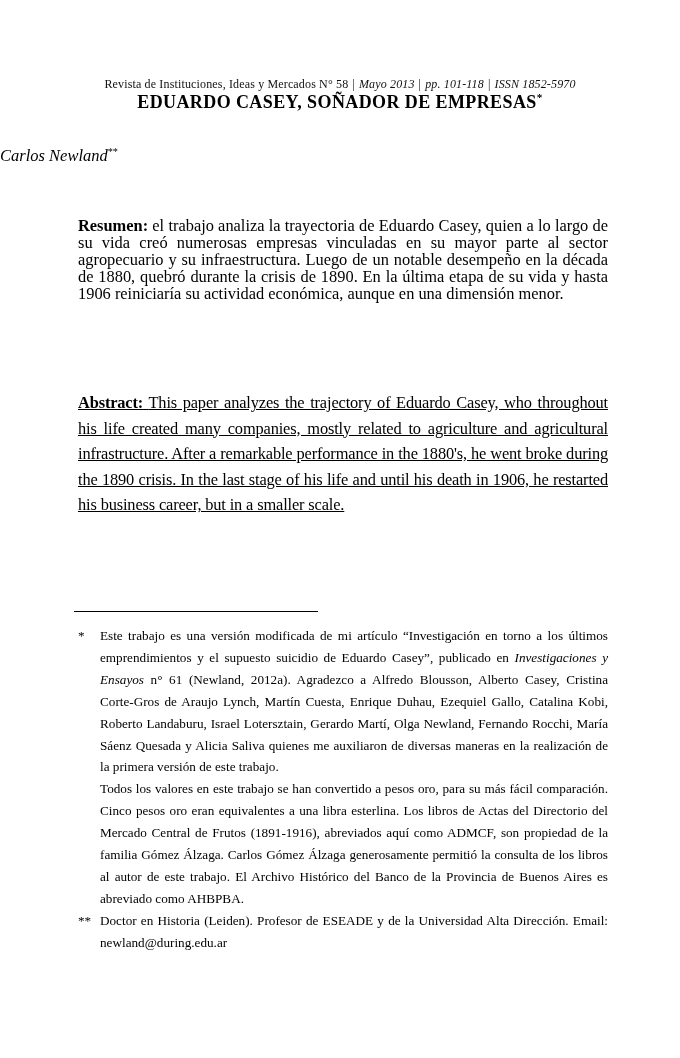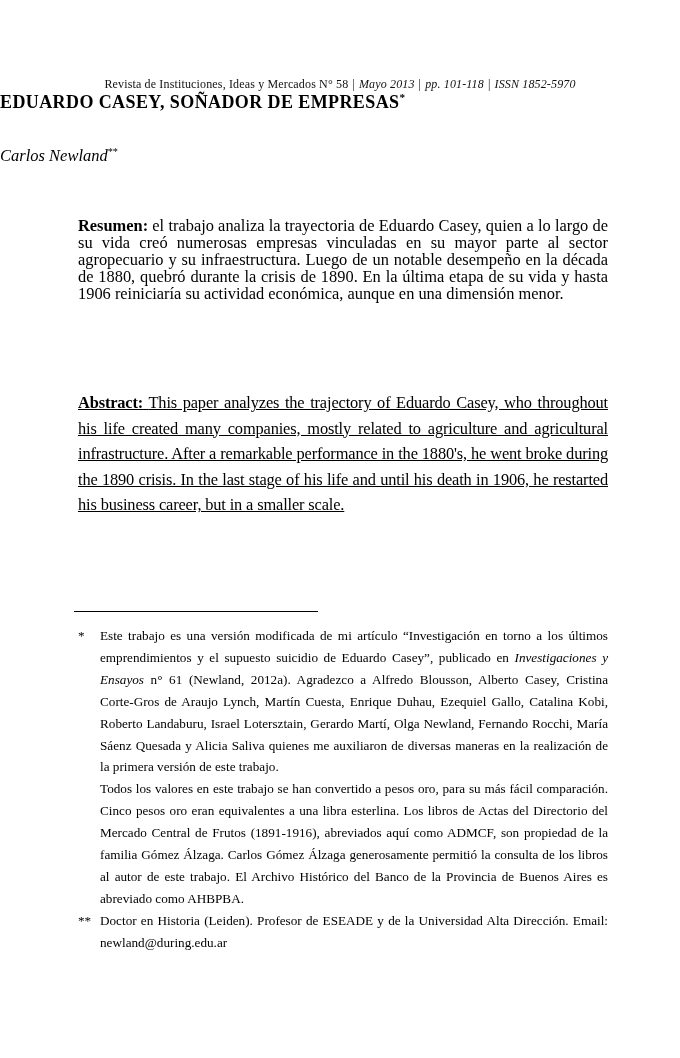--- a/index.html
+++ b/index.html
@@ -21,21 +21,21 @@
     letter-spacing: 0.15px;
     color: #111111;
     white-space: nowrap;
     margin-top: 32px;
   }
   .journal-header .bar { margin: 0 4px; }
   .journal-header .it { font-style: italic; }
   .title {
     position: absolute;
     top: 92px; left: 0; width: 100%;
-    text-align: left;
+    text-align: center;
     font-size: 18px;
     font-weight: 700;
     letter-spacing: 0.4px;
   }
   .title sup, .author sup { font-size: 62%; vertical-align: super; line-height: 0; }
   .author {
     position: absolute;
     top: 146px; left: 0; width: 100%;
     font-size: 16.5px;
     font-style: italic;

